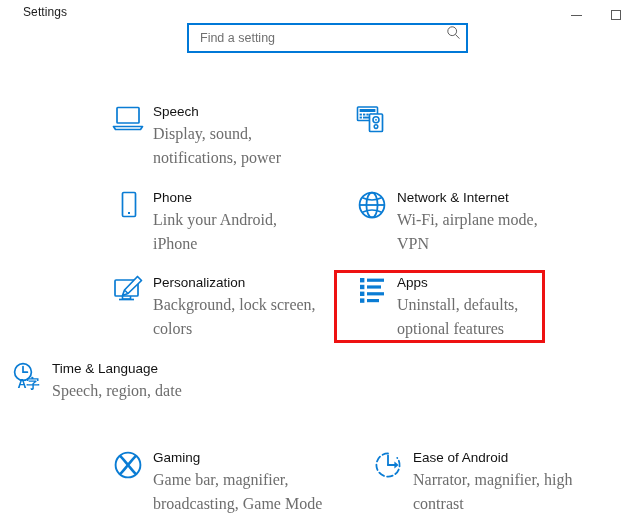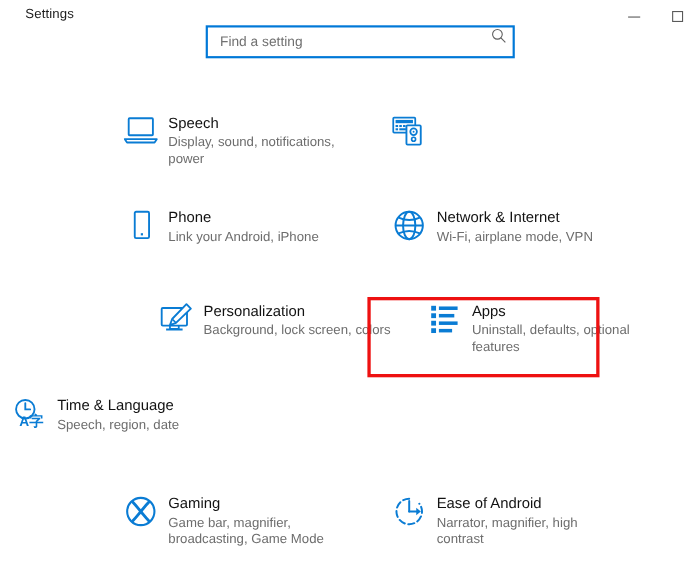--- a/index.html
+++ b/index.html
@@ -131,35 +131,36 @@
   .tile-text {
     padding-top: 1px;
   }
   .tile-title {
     font-size: 13.5px;
     color: #121212;
     line-height: 17px;
     margin-bottom: 2px;
   }
   .tile-sub {
-    font-size: 12px;
+    font-size: 16px;
     color: #6d6d6d;
-    line-height: 15px;
+    line-height: 24px;
     max-width: 172px;
+    font-family: Liberation Serif, serif;
   }
   .tile-right .tile-sub {
     max-width: 168px;
   }
 
   
   .row-h1 { height: 86px; }
   .row-h2 { height: 85px; }
-  .row-h3 { height: 86px; margin-left: 32px; }
+  .row-h3 { height: 86px; }
   .row-h4 { height: 89px; }
-  .row-h5 { height: 70px; }
+  .row-h5 { height: 70px; gap: 16px; }
 
   
   .annot-box {
     position: absolute;
     left: 334px;
     top: 270px;
     width: 211px;
     height: 73px;
     border: 3px solid #ee1111;
     box-sizing: border-box;

